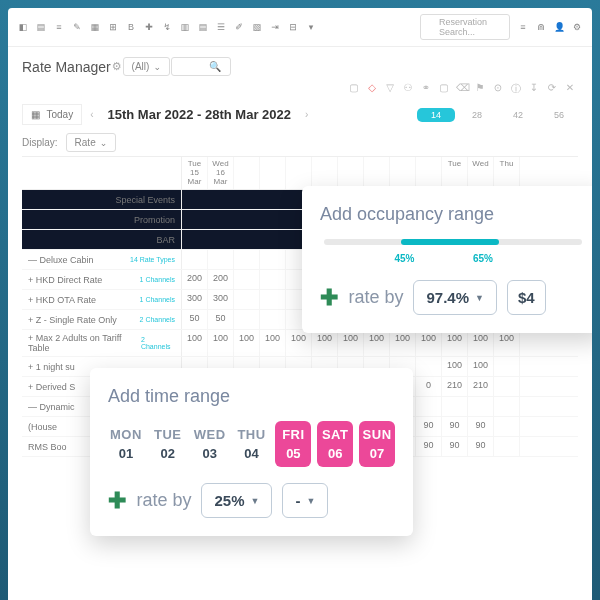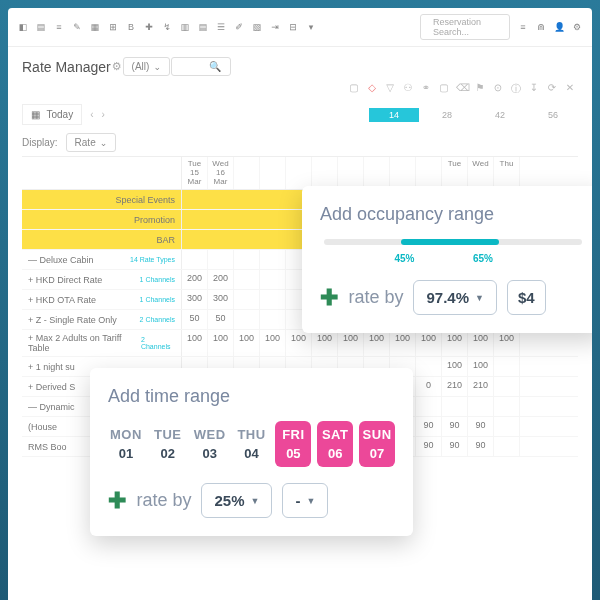--- a/index.html
+++ b/index.html
@@ -1,45 +1,45 @@
 <!DOCTYPE html>
 <html><head>
 <meta charset="utf-8">
 <style>
   * { box-sizing: border-box; margin: 0; padding: 0; font-family: -apple-system, "Segoe UI", Arial, sans-serif; }
   body { width: 600px; height: 600px; background: linear-gradient(180deg, #2a7a9a 0%, #1e5a75 100%); overflow: hidden; position: relative; }
   .screen { background: #fff; position: absolute; top: 8px; left: 8px; right: 8px; bottom: 0; border-radius: 4px 4px 0 0; overflow: hidden; }
   .toolbar-top { display: flex; gap: 8px; padding: 6px 10px; border-bottom: 1px solid #eee; align-items: center; font-size: 9px; color: #888; }
   .toolbar-top span { width: 10px; text-align: center; }
-  .search-top { margin-left: auto; padding: 2px 12px; border: 1px solid #ddd; border-radius: 3px; font-size: 9px; color: #aaa; width: 90px; }
+  .search-top { margin-left: auto; padding: 2px 18px; border: 1px solid #ddd; border-radius: 3px; font-size: 9px; color: #aaa; width: 90px; }
   .main-area { padding: 10px 14px; position: relative; }
   .rate-header { display: flex; align-items: center; gap: 1px; margin-bottom: 6px; }
   .rate-title { font-size: 14px; color: #555; }
   .dropdown { border: 1px solid #ddd; padding: 3px 8px; border-radius: 3px; font-size: 10px; color: #888; display: flex; align-items: center; gap: 4px; }
   .dropdown::after { content: "⌄"; font-size: 9px; color: #888; }
   .search-box { border: 1px solid #ddd; padding: 3px 8px; border-radius: 3px; font-size: 10px; width: 60px; color: #aaa; display: flex; justify-content: flex-end; }
   .toolbar-icons { display: flex; gap: 6px; justify-content: flex-end; font-size: 10px; color: #bbb; margin: 4px 2px; }
   .toolbar-icons span { width: 12px; text-align: center; }
   .red { color: #e77; }
   .date-nav { display: flex; align-items: center; gap: 8px; margin: 8px 0 4px; }
   .today-box { border: 1px solid #eee; padding: 4px 8px; font-size: 10px; color: #777; display: flex; gap: 6px; align-items: center; }
   .date-range { font-size: 13px; font-weight: 600; color: #333; margin: 0 6px; }
   .nav-arrow { color: #bbb; font-size: 10px; cursor: pointer; }
   .day-count { display: flex; gap: 3px; margin-left: auto; font-size: 9px; align-items: center; }
-  .day-pill { padding: 2px 20px; border-radius: 0; color: #aaa; }
+  .day-pill { padding: 2px 14px; border-radius: 5px; color: #aaa; }
   .day-pill.active { background: #26c6da; color: #fff; }
   .display-row { display: flex; gap: 8px; font-size: 10px; color: #888; align-items: center; padding: 4px 0; border-bottom: 1px solid #eee; }
   .grid-header { display: flex; font-size: 9px; color: #888; border-bottom: 1px solid #eee; }
   .grid-left { width: 160px; border-right: 1px solid #eee; padding: 3px 6px; }
   .grid-cell { width: 26px; text-align: center; padding: 3px 0; border-right: 1px solid #f5f5f5; }
   .grid-cell.day { font-size: 8px; line-height: 1.1; }
   .grid-row { display: flex; font-size: 9px; color: #777; border-bottom: 1px solid #f5f5f5; min-height: 20px; align-items: stretch; }
   .grid-row .grid-left { display: flex; justify-content: space-between; align-items: center; font-size: 9px; }
   .meta { color: #26c6da; font-size: 7px; }
-  .section-row { background: #fde047; }
+  .section-row { background: #0f172a; }
 
   
   .card { position: absolute; background: #fff; border-radius: 6px; box-shadow: 0 8px 24px rgba(0,0,0,.18); padding: 18px; }
   .card-title { font-size: 18px; color: #7a88a0; font-weight: 400; margin-bottom: 14px; }
   .occ-card { top: 178px; right: -12px; width: 302px; }
   .range-bar { height: 6px; background: #e8e8e8; border-radius: 3px; position: relative; margin: 0 4px 8px; }
   .range-fill { position: absolute; top: 0; bottom: 0; background: #0bb8c4; border-radius: 3px; left: 30%; width: 38%; }
   .range-labels { display: flex; font-size: 10px; color: #0bb8c4; font-weight: 600; }
   .range-lo { margin-left: 28%; }
   .range-hi { margin-left: 22%; }
@@ -116,20 +116,21 @@
       <span>⟳</span>
       <span>✕</span>
     </div>
 
     <div class="date-nav">
       <div class="today-box">
         <span>▦</span>
         <span>Today</span>
       </div>
       <span class="nav-arrow">‹</span>
+      <span class="date-range">15th Mar 2022 - 28th Mar 2022</span>
       <span class="nav-arrow">›</span>
       <div class="day-count">
         <span class="day-pill active">14</span>
         <span class="day-pill">28</span>
         <span class="day-pill">42</span>
         <span class="day-pill">56</span>
       </div>
     </div>
 
     <div class="display-row">

